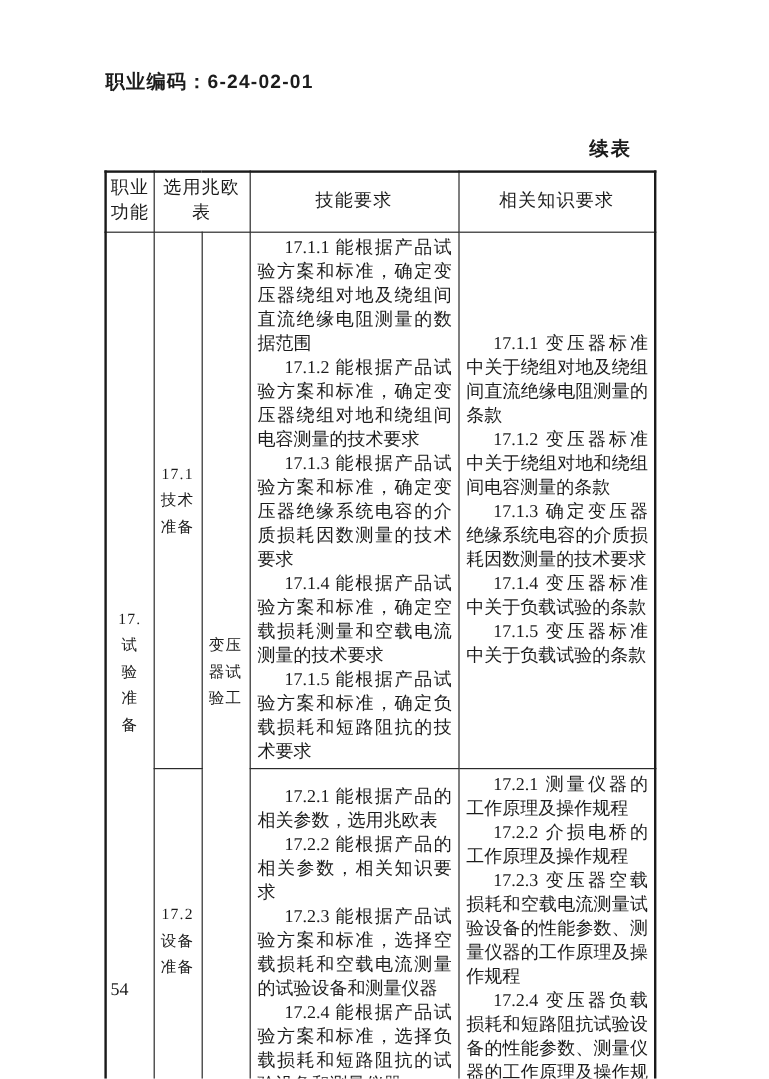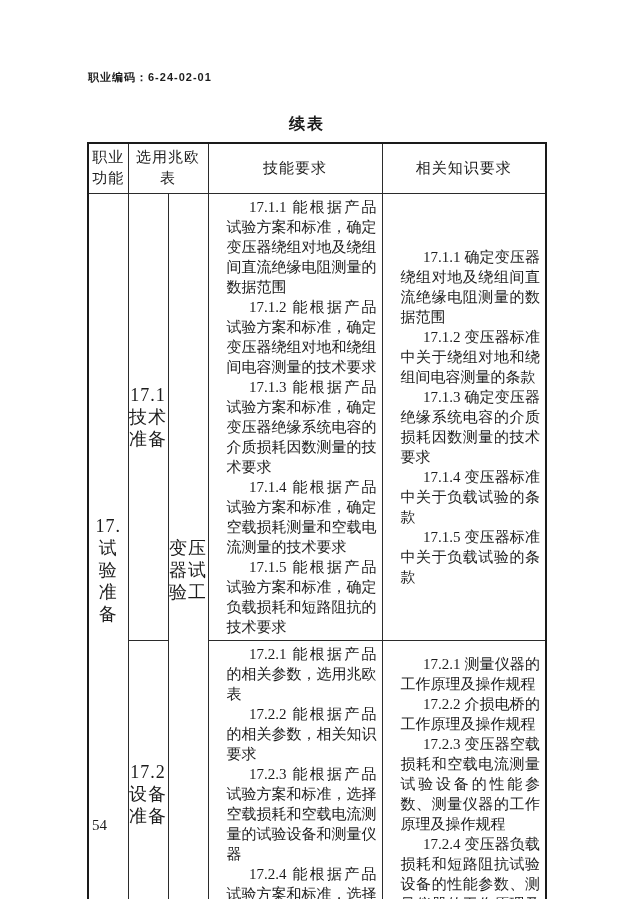--- a/index.html
+++ b/index.html
@@ -5,50 +5,50 @@
   html,body { margin:0; padding:0; background:#ffffff; }
   .page {
     position:relative;
     width:641px; height:899px;
     background:#ffffff;
     color:#1c1c1c;
     font-family:"Liberation Serif","DejaVu Serif",serif;
     overflow:hidden;
   }
   .job-code {
-    position:absolute; left:88px; top:70px;
+    position:absolute; left:88px; top:58px;
     font-family:"Liberation Sans","DejaVu Sans",sans-serif;
-    font-weight:bold; font-size:11px; letter-spacing:1px;
+    font-weight:bold; font-size:16px; letter-spacing:1px;
   }
   .continued {
     position:absolute; left:87px; top:114px; width:458px;
     box-sizing:border-box; padding-right:18px;
-    text-align:center; font-size:16px; font-weight:bold;
+    text-align:right; font-size:16px; font-weight:bold;
     letter-spacing:2px;
   }
   table.std {
     position:absolute; left:87px; top:142px;
     width:458px; table-layout:fixed;
     border-collapse:collapse;
     border:2px solid #1a1a1a;
   }
   table.std td, table.std th {
     border:1px solid #2b2b2b;
     padding:0; vertical-align:middle;
     font-weight:normal;
   }
   .hdr {
     text-align:center; white-space:pre-line;
     font-size:15px; line-height:21px; letter-spacing:1px;
   }
   .vcell {
     text-align:center; white-space:pre-line;
-    font-size:18px; line-height:22px; letter-spacing:1px;
+    font-size:13px; line-height:22px; letter-spacing:1px;
   }
-  .items { padding:3px 5px 3px 18px; }
+  .items { padding:3px 5px 3px 6px; }
   .items p.item {
     margin:0;
     font-size:15px; line-height:20px;
     text-align:justify; text-indent:1.5em;
   }
   .page-num {
     position:absolute; left:92px; top:817px;
     font-size:15px;
     font-family:Liberation Serif, serif;
   }
@@ -94,21 +94,21 @@
         <div class="items">
               <p class="item">17.1.1 能根据产品试验方案和标准，确定变压器绕组对地及绕组间直流绝缘电阻测量的数据范围</p>
               <p class="item">17.1.2 能根据产品试验方案和标准，确定变压器绕组对地和绕组间电容测量的技术要求</p>
               <p class="item">17.1.3 能根据产品试验方案和标准，确定变压器绝缘系统电容的介质损耗因数测量的技术要求</p>
               <p class="item">17.1.4 能根据产品试验方案和标准，确定空载损耗测量和空载电流测量的技术要求</p>
               <p class="item">17.1.5 能根据产品试验方案和标准，确定负载损耗和短路阻抗的技术要求</p>
             </div>
       </td>
       <td>
         <div class="items">
-              <p class="item">17.1.1 确定变压器绕组对地及绕组间直流绝缘电阻测量的数据范围</p>
+              <p class="item">17.1.1 变压器标准中关于绕组对地及绕组间直流绝缘电阻测量的条款</p>
               <p class="item">17.1.2 变压器标准中关于绕组对地和绕组间电容测量的条款</p>
               <p class="item">17.1.3 确定变压器绝缘系统电容的介质损耗因数测量的技术要求</p>
               <p class="item">17.1.4 变压器标准中关于负载试验的条款</p>
               <p class="item">17.1.5 变压器标准中关于负载试验的条款</p>
             </div>
       </td>
     </tr>
     <tr style="height:242px">
       <td class="vcell">17.2
 设备

